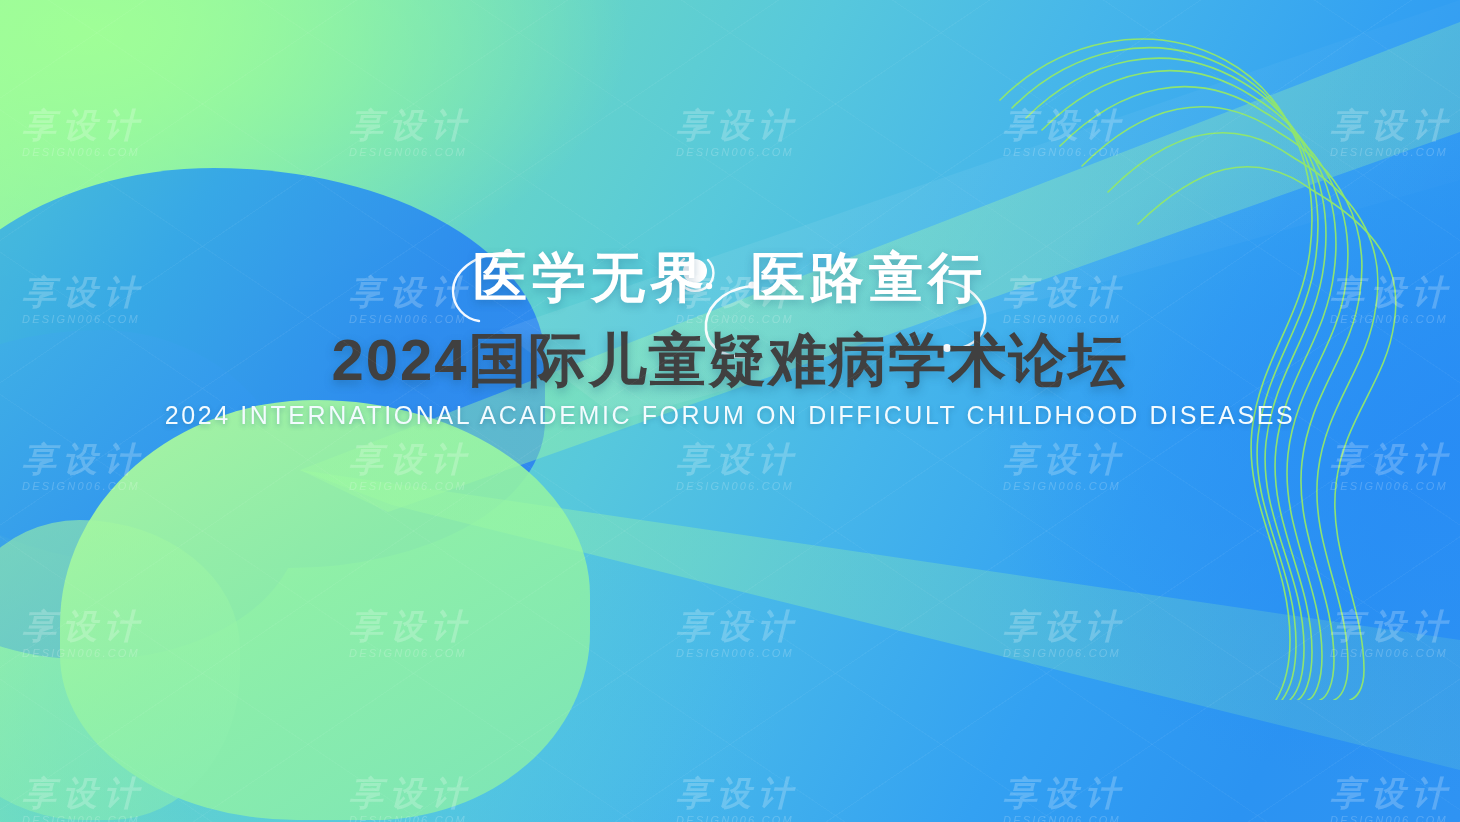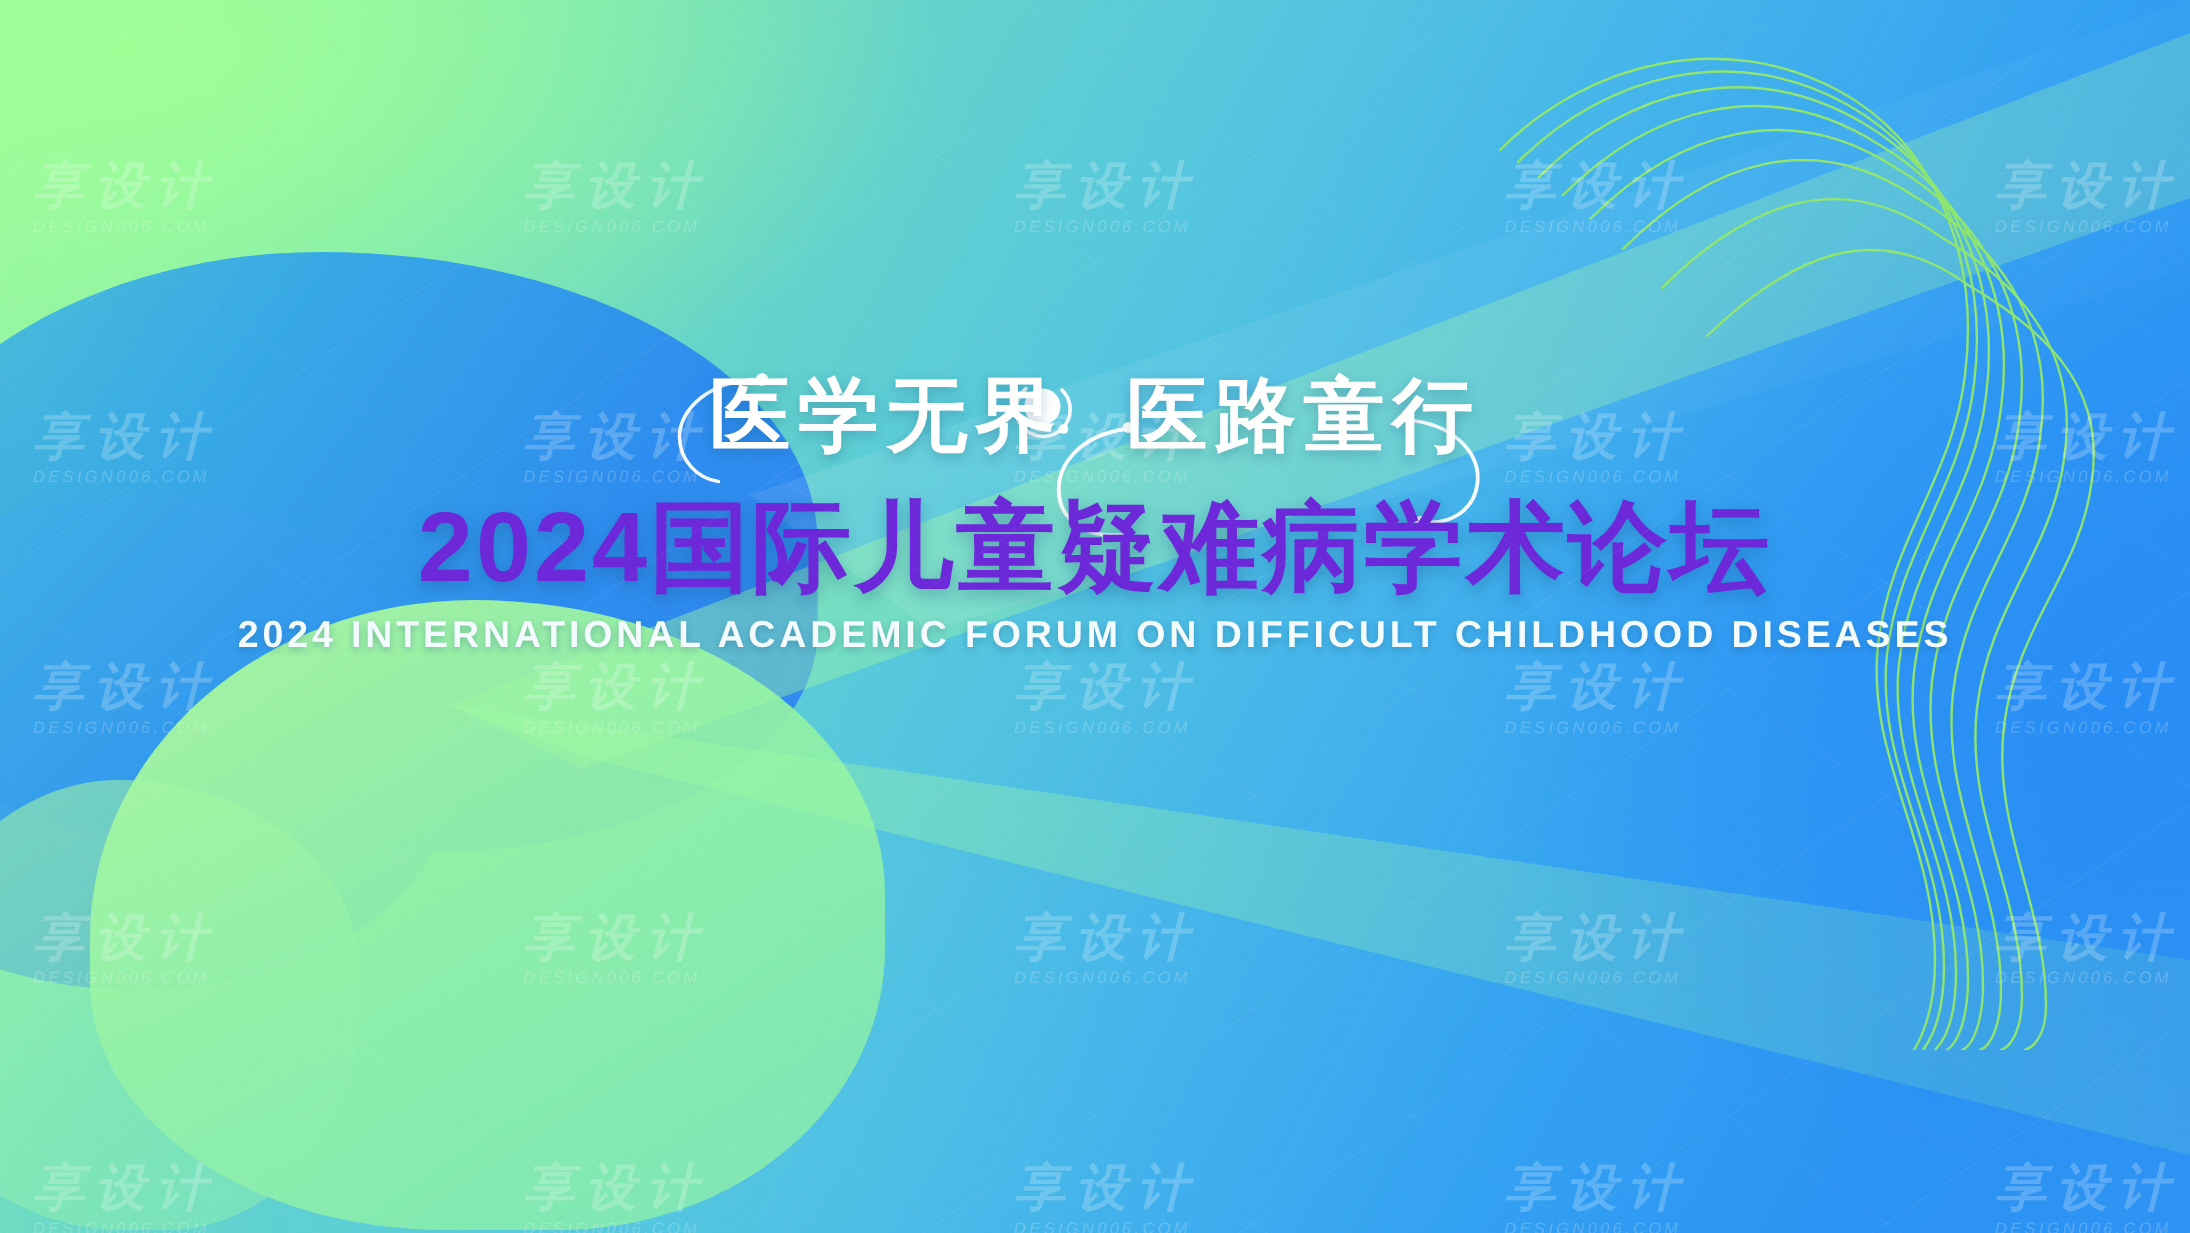--- a/index.html
+++ b/index.html
@@ -111,31 +111,31 @@
     color:#ffffff;
     letter-spacing:5px;
     line-height:1;
     text-shadow:0 3px 8px rgba(20,80,120,.30);
     margin:0;
     white-space:pre;
   }
   .subtitle-cn .gap{display:inline-block;width:42px;}
   .title-cn{
     margin:26px 0 0 0;
-    font-size:66px;
+    font-size:58px;
     font-weight:800;
-    color:#6d28d9;
+    color:#404040;
     letter-spacing:2px;
     line-height:1.05;
     text-shadow:0 4px 10px rgba(20,80,120,.34);
   }
   .title-en{
     margin:12px 0 0 0;
     font-size:25px;
-    font-weight:700;
+    font-weight:400;
     color:#f3fbff;
     letter-spacing:2.6px;
     line-height:1;
     text-shadow:0 2px 5px rgba(20,80,120,.30);
     white-space:nowrap;
   }
 
   
   .wm-layer{
     position:absolute; inset:0;

